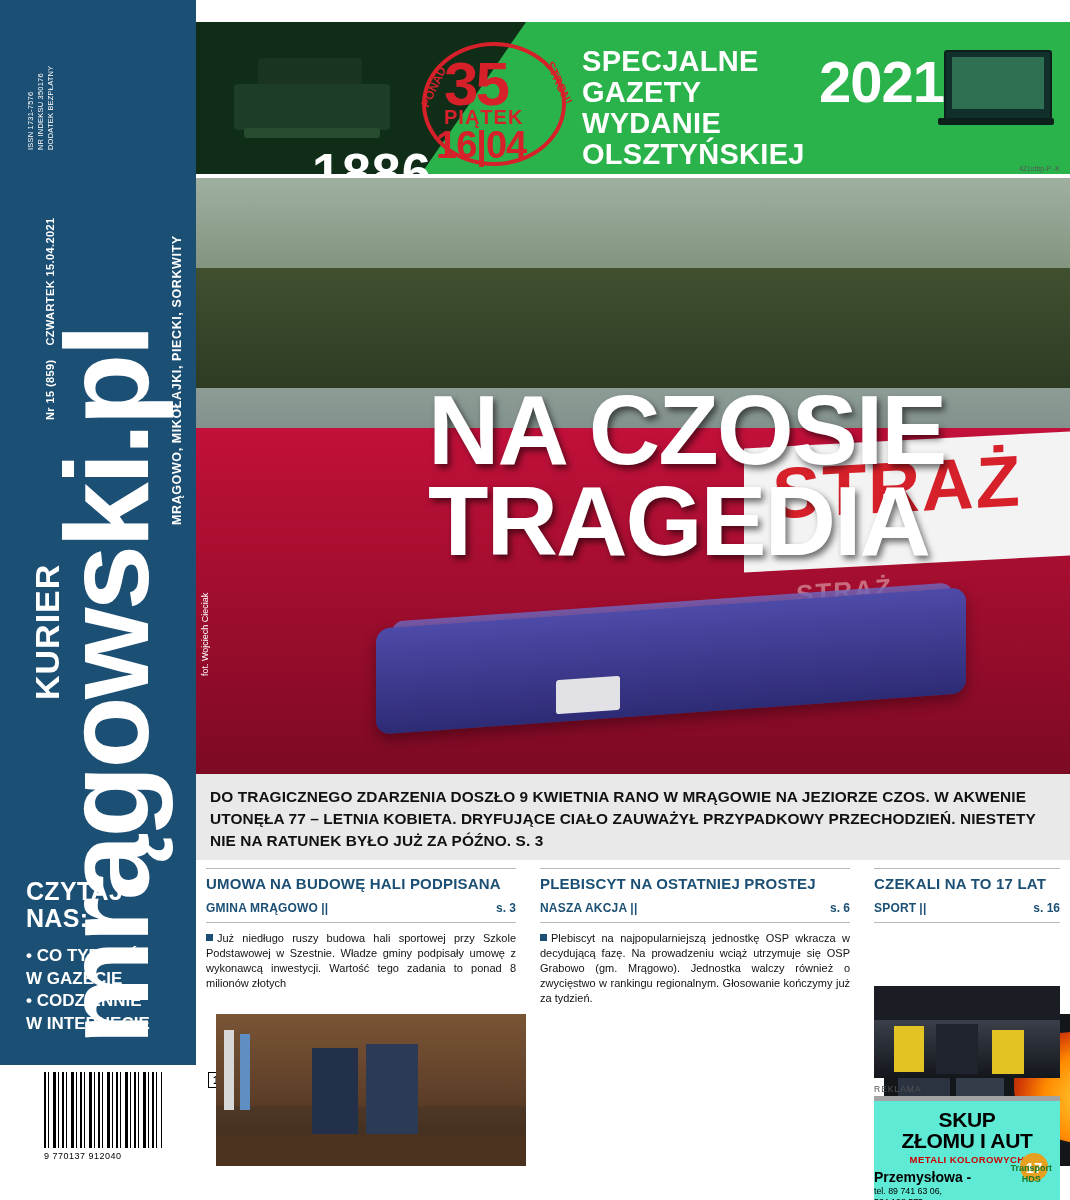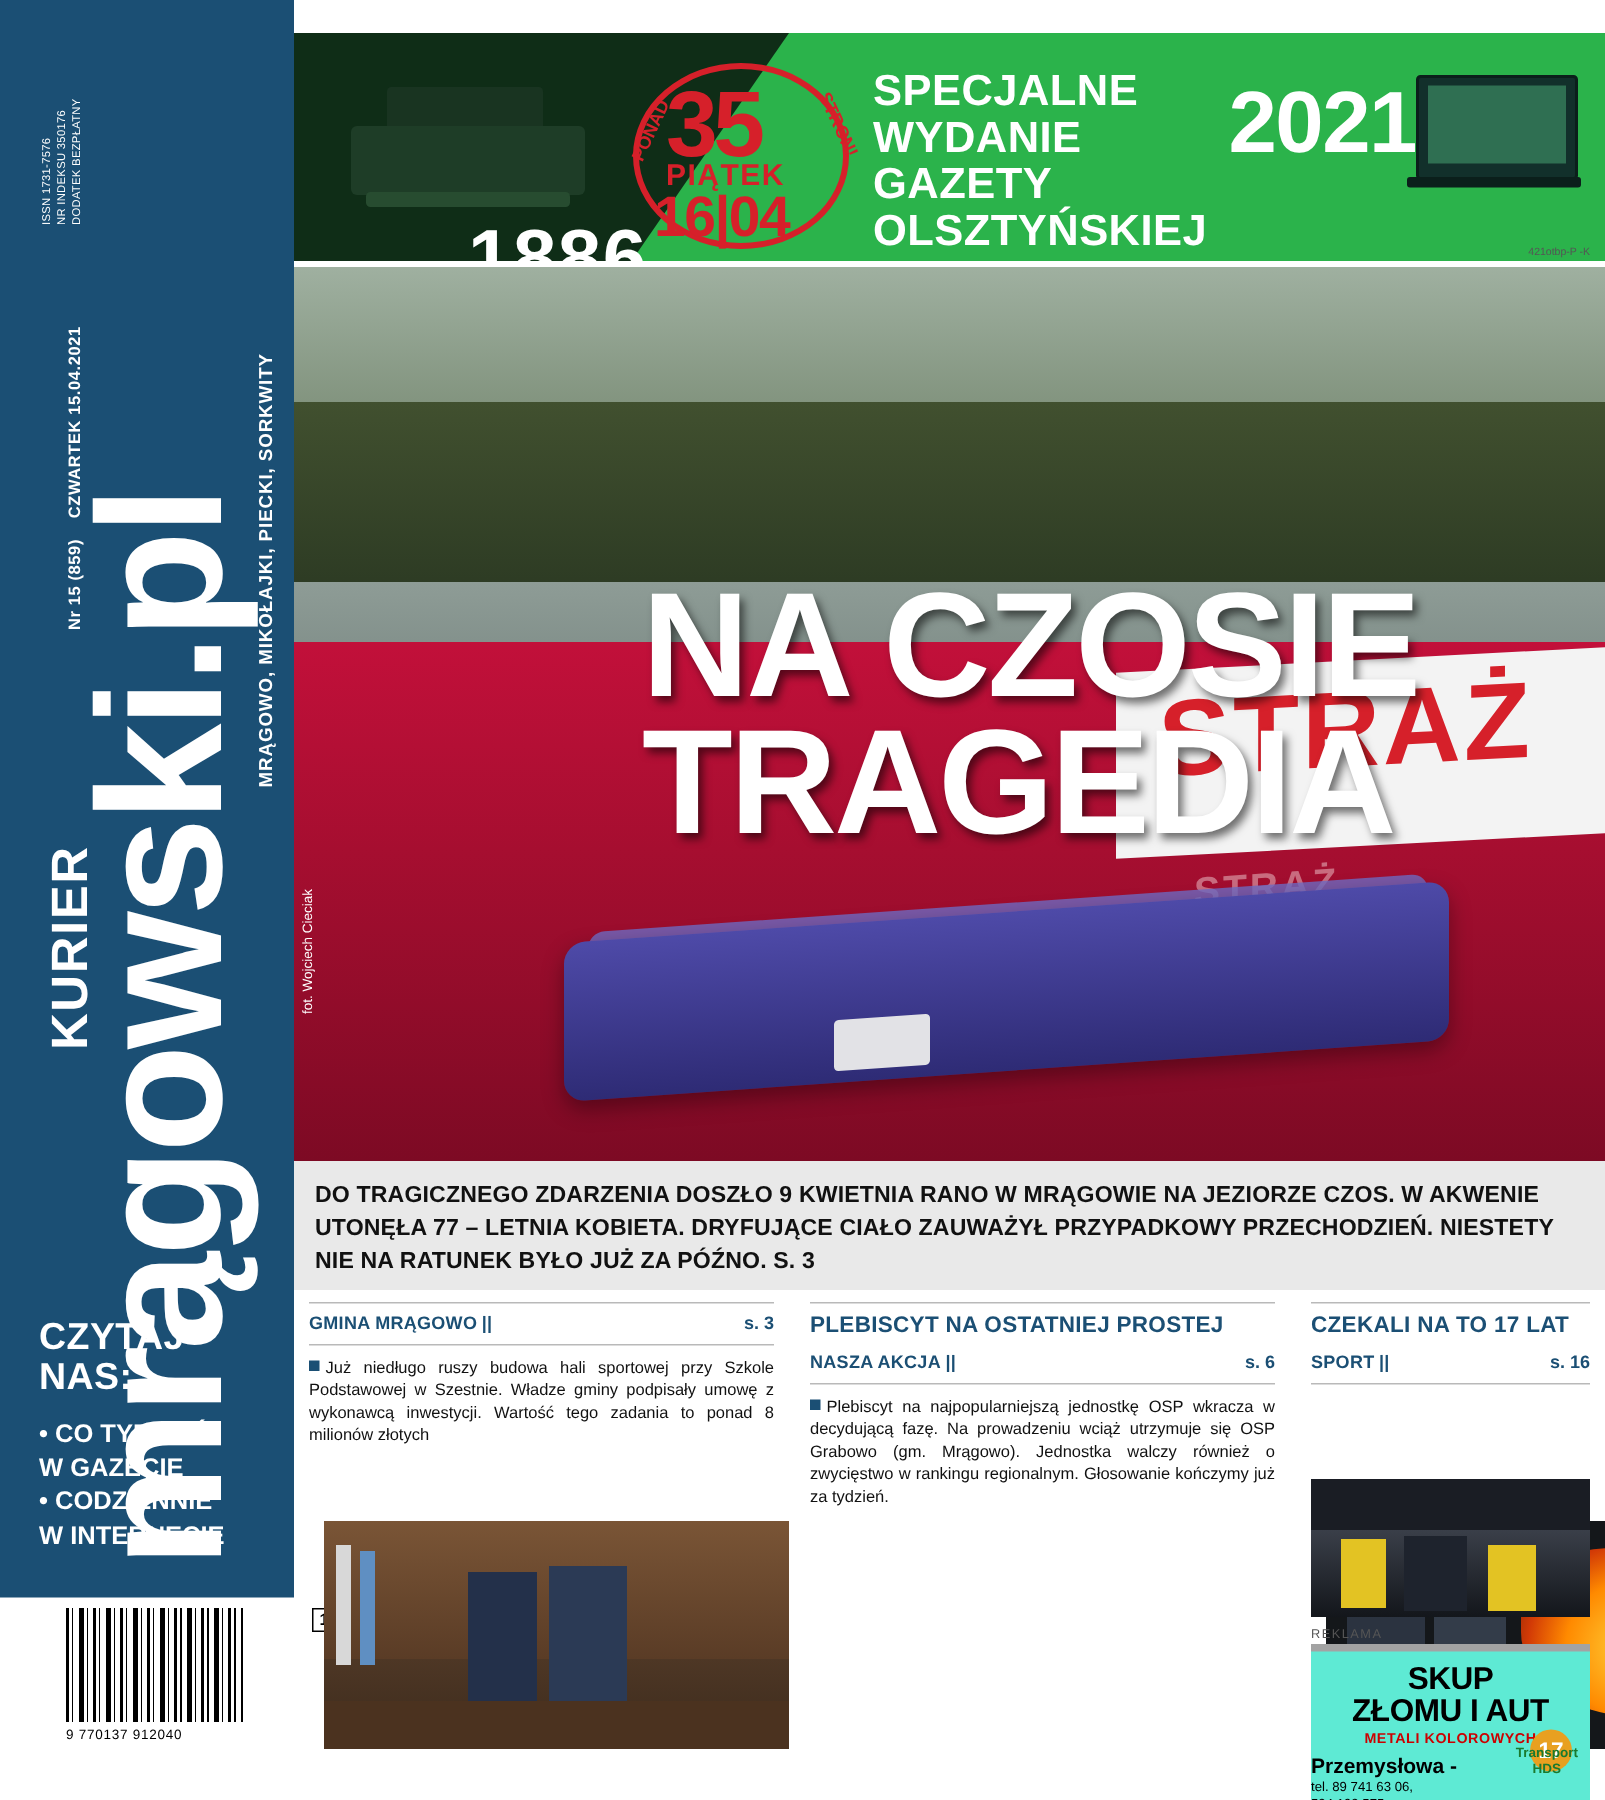--- a/index.html
+++ b/index.html
@@ -188,22 +188,22 @@
       <div class="stamp-oval"></div>
       <div class="stamp-ponad">PONAD</div>
       <div class="stamp-35">35</div>
       <div class="stamp-stron">STRON!</div>
       <div class="stamp-piatek">PIĄTEK</div>
       <div class="stamp-date">16|04</div>
     </div>
 
     <div class="spec">
       <div>SPECJALNE</div>
+      <div>GAZETY</div>
       <div>WYDANIE</div>
-      <div>GAZETY</div>
       <div>OLSZTYŃSKIEJ</div>
     </div>
 
     <div class="year2021">2021</div>
     <div class="laptop">
       <div class="lp-screen">
           <div class="lp-inner"></div>
         </div>
         <div class="lp-base"></div>
     </div>
@@ -233,20 +233,21 @@
     <p>
       <span>DO TRAGICZNEGO ZDARZENIA DOSZŁO 9 KWIETNIA RANO W MRĄGOWIE NA JEZIORZE CZOS. W AKWENIE UTONĘŁA 77 – LETNIA KOBIETA. DRYFUJĄCE CIAŁO ZAUWAŻYŁ PRZYPADKOWY PRZECHODZIEŃ. NIESTETY NIE NA RATUNEK BYŁO JUŻ ZA PÓŹNO.</span>
       <span class="pg">S. 3</span>
     </p>
   </div>
 
   <div class="cols">
 
     <div class="col c1">
       <div class="col-rule"></div>
+      <h2 class="col-title">UMOWA NA BUDOWĘ HALI PODPISANA</h2>
       <div class="col-meta">
         <span class="cat"><span>GMINA MRĄGOWO</span><span class="bars">||</span></span>
         <span class="pg">s. 3</span>
       </div>
       <div class="col-rule2"></div>
       <div class="col-body">
         <span class="sq"></span><span>Już niedługo ruszy budowa hali sportowej przy Szkole Podstawowej w Szestnie. Władze gminy podpisały umowę z wykonawcą inwestycji. Wartość tego zadania to ponad 8 milionów złotych</span>
       </div>
       <div class="thumb1">
         <div class="t1-wall"></div>

